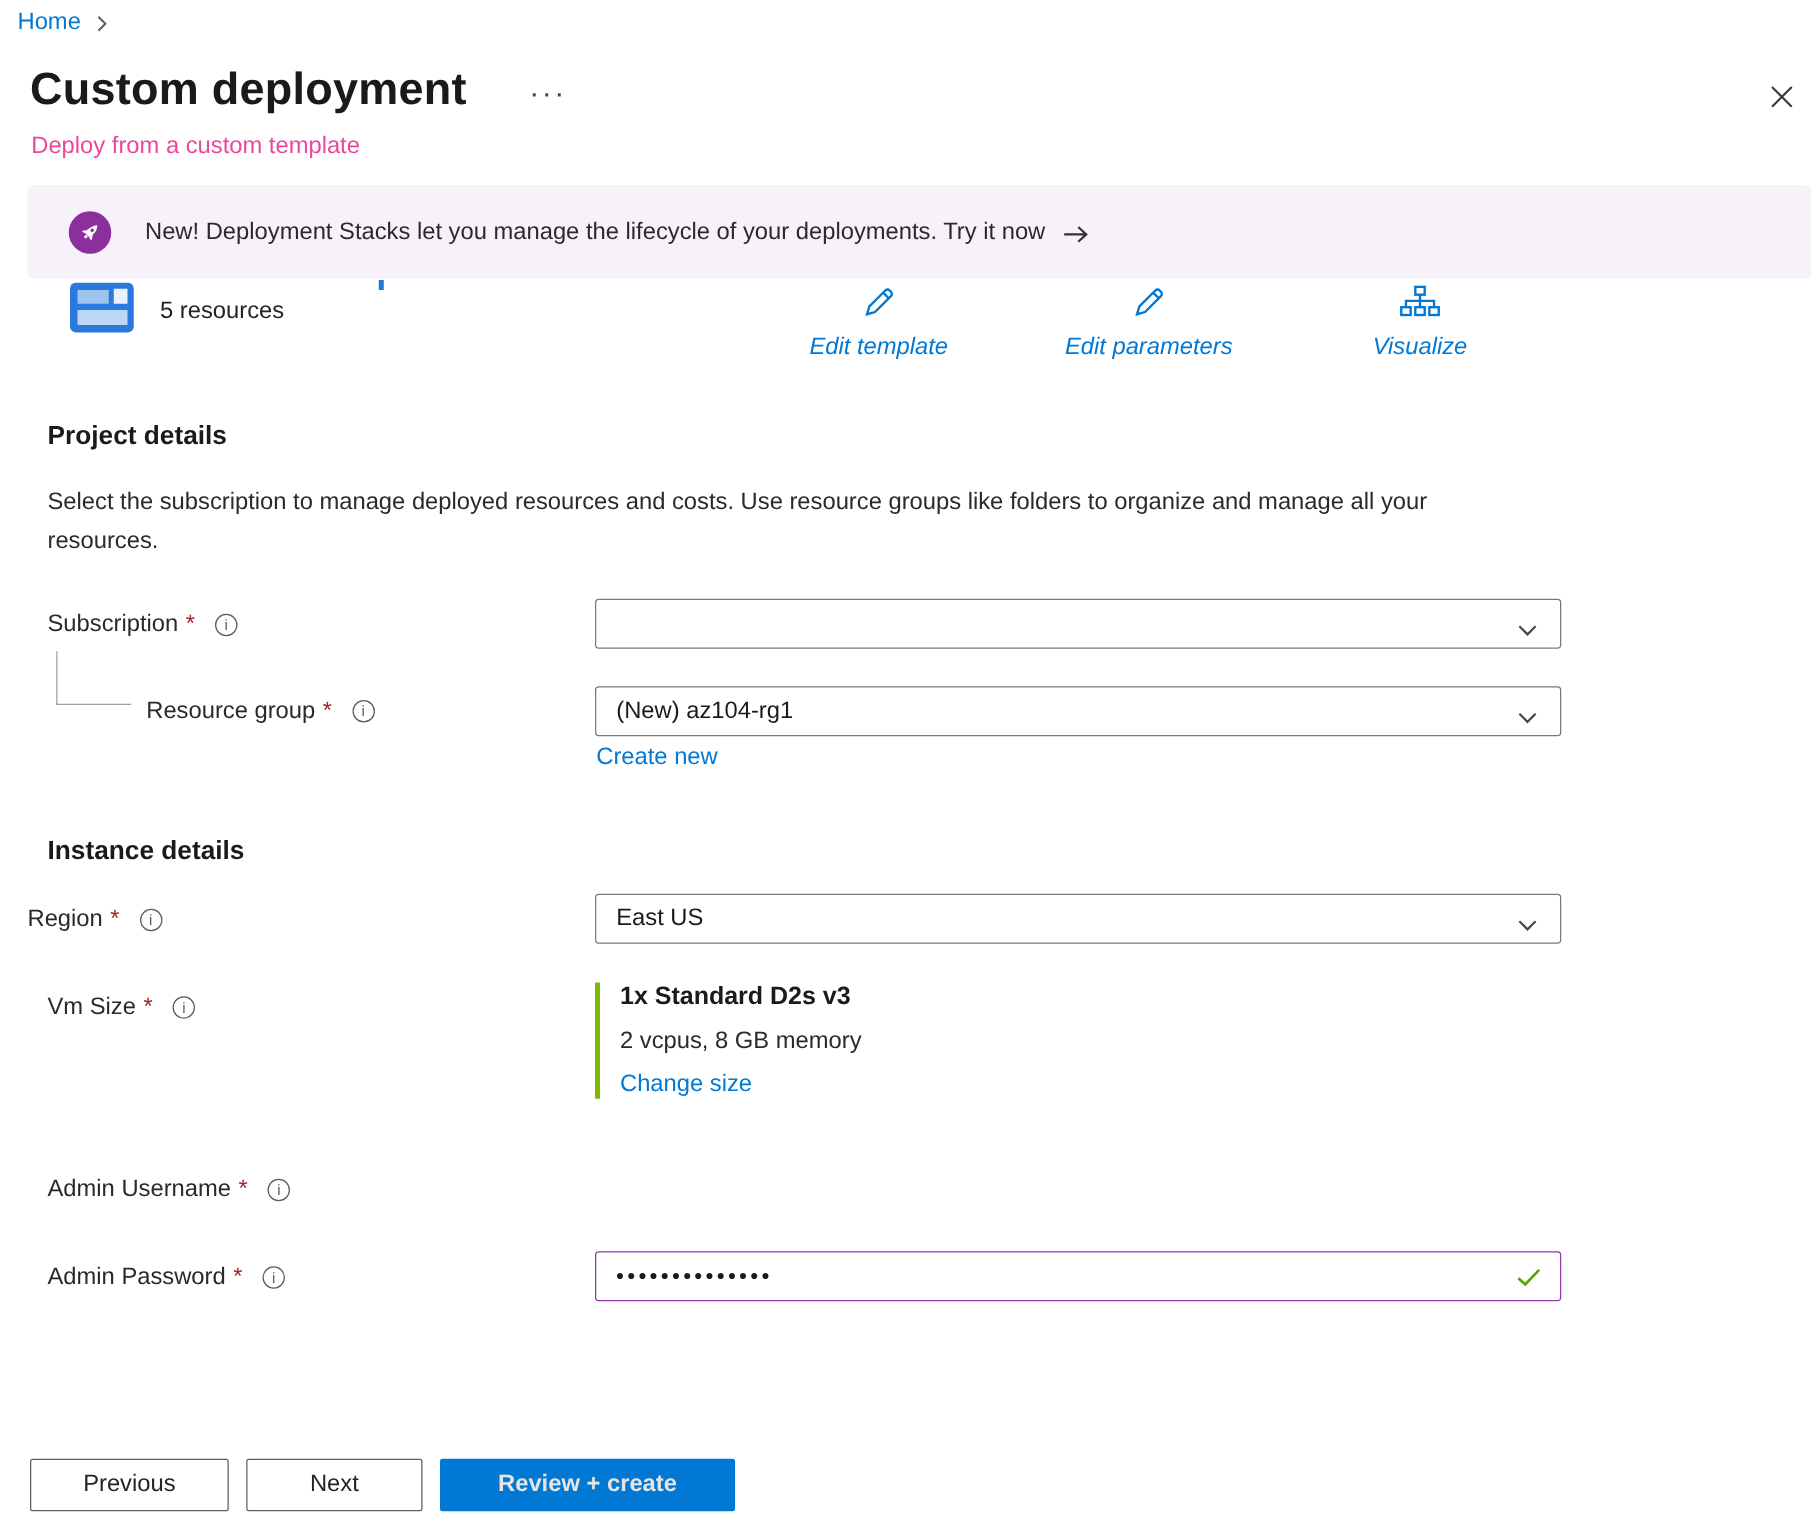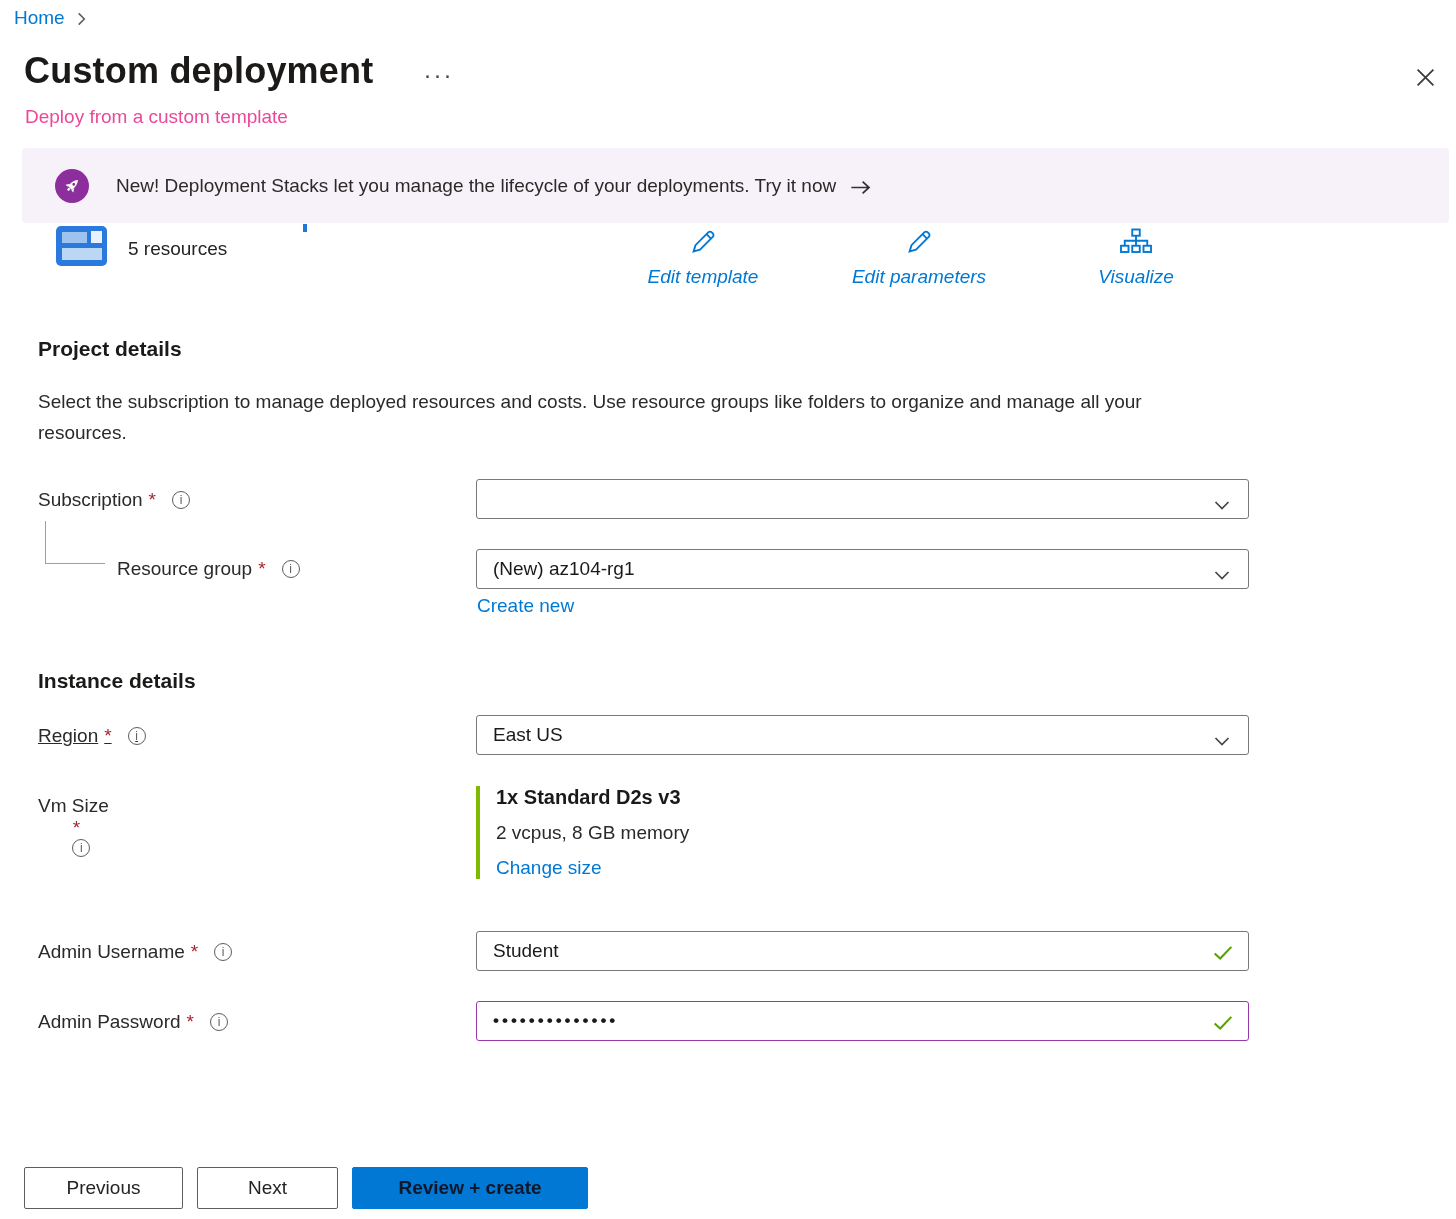--- a/index.html
+++ b/index.html
@@ -77,21 +77,21 @@
   .vm-change { margin-top:13px; }
 
   
   .footer { position:absolute; top:1167px; left:24px; display:flex; }
   .btn { height:42px; border-radius:2px; font-size:19px; display:flex; align-items:center;
     justify-content:center; cursor:pointer; font-family:inherit; }
   .btn-secondary { background:#fff; border:1px solid #605e5c; color:#252423; }
   .btn-previous { width:159px; }
   .btn-next { width:141px; margin-left:14px; }
   .btn-primary { width:236px; margin-left:14px; background:#0078d4; border:1px solid #0078d4;
-    color:#0f172a; font-weight:bold; }
+    color:#e5e5e5; font-weight:bold; }
 </style>
 </head>
 <body>
 
 <div class="page">
 
   <div class="breadcrumb">
     <a>Home</a>
     <span class="crumb-chev">
       <svg width="9" height="14" viewBox="0 0 8 12">
@@ -202,57 +202,49 @@
     <span class="chev">
       <svg width="16" height="11" viewBox="0 0 16 10">
           <path d="M1.5 1.5 L8 8 L14.5 1.5" fill="none" stroke="#484644" stroke-width="1.7"></path>
         </svg>
     </span>
   </div>
   <a class="link create-new">Create new</a>
 
   <div class="section-heading h-instance">Instance details</div>
 
-  <div class="field-label" style="top:725px; left:38px;text-decoration:underline;">
+  <div class="field-label" style="top:725px; left:22px;">
     <span>Region</span>
     <span class="req">*</span>
     <span class="info-icon"></span>
   </div>
   <div class="control dropdown" style="top:715px;" role="combobox">
     <span>East US</span>
     <span class="chev">
       <svg width="16" height="11" viewBox="0 0 16 10">
           <path d="M1.5 1.5 L8 8 L14.5 1.5" fill="none" stroke="#484644" stroke-width="1.7"></path>
         </svg>
     </span>
   </div>
 
-  <div class="field-label" style="top:795px; left:38px;flex-direction:column;">
+  <div class="field-label" style="top:795px; left:38px;">
     <span>Vm Size</span>
     <span class="req">*</span>
     <span class="info-icon"></span>
   </div>
   <div class="vm-block">
     <div class="vm-name">1x Standard D2s v3</div>
     <div class="vm-specs">2 vcpus, 8 GB memory</div>
     <div class="vm-change"><a class="link">Change size</a></div>
   </div>
 
   <div class="field-label" style="top:941px; left:38px;">
     <span>Admin Username</span>
     <span class="req">*</span>
     <span class="info-icon"></span>
-  </div>
-  <div class="control textbox" style="top:931px;">
-    <input type="text" value="Student" style="">
-    <span class="valid-check">
-      <svg width="20" height="16" viewBox="0 0 18 14">
-          <path d="M1.5 7.5 L6.5 12 L16.5 1.5" fill="none" stroke="#57a300" stroke-width="1.9"></path>
-        </svg>
-    </span>
   </div>
 
   <div class="field-label" style="top:1011px; left:38px;">
     <span>Admin Password</span>
     <span class="req">*</span>
     <span class="info-icon"></span>
   </div>
   <div class="control textbox password-box" style="top:1001px;">
     <input type="text" value="••••••••••••••" style="">
     <span class="valid-check">

